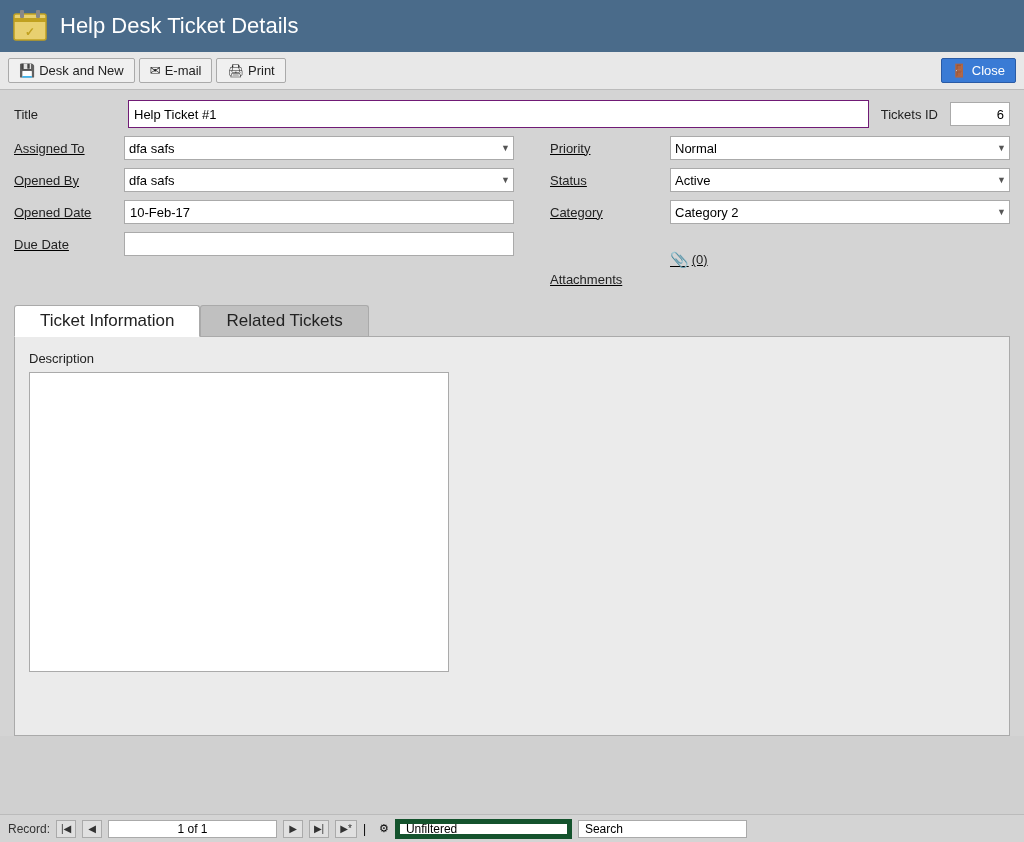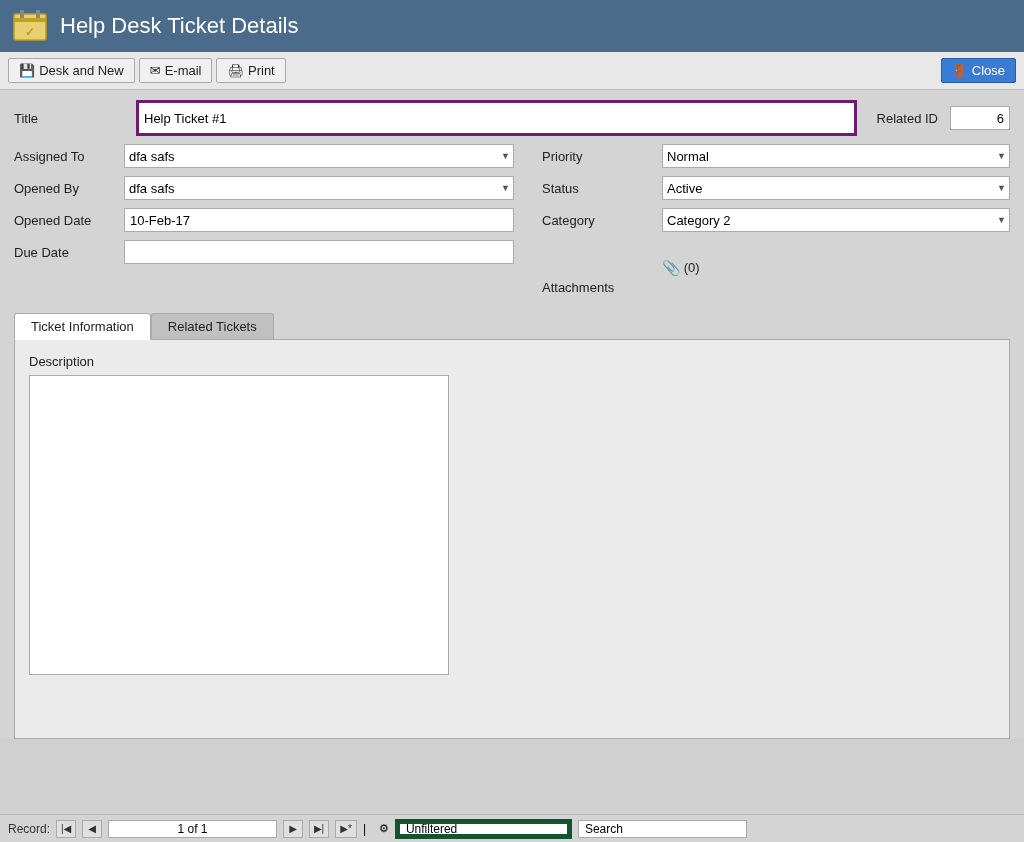--- a/index.html
+++ b/index.html
@@ -113,31 +113,32 @@
       font-size: 13px;
       height: 24px;
       text-align: right;
       width: 60px;
     }
 
     
     .title-row {
       display: flex;
       align-items: center;
-      gap: 12px;
+      gap: 4px;
       margin-bottom: 8px;
     }
     .title-label { width: 110px; color: #222; }
-    .title-input { flex: 1; border: 3px solid #701a75; background: white; padding: 3px 5px; font-size: 13px; height: 36px; }
+    .title-input { flex: 1; border: 1px solid #701a75; background: white; padding: 3px 5px; font-size: 13px; height: 28px; }
     .ticket-id-section { display: flex; align-items: center; gap: 6px; margin-left: 8px; }
 
     
     .fields-container {
       display: flex;
-      gap: 8px;
+      gap: 16px;
+      text-decoration: underline;
     }
     .fields-left {
       flex: 0 0 500px;
     }
     .fields-right {
       flex: 1;
       padding-left: 20px;
     }
     .field-row {
       display: flex;
@@ -158,26 +159,26 @@
     .tabs-container {
       background: #d4d4d4;
       padding: 0 14px;
     }
     .tabs-header {
       display: flex;
       gap: 0;
       border-bottom: none;
     }
     .tab {
-      padding: 5px 16px;
+      padding: 5px 25px;
       border: 1px solid #aaa;
       border-bottom: none;
       background: #c0c0c0;
       cursor: pointer;
-      font-size: 13px;
+      font-size: 17px;
       color: #222;
       border-radius: 3px 3px 0 0;
     }
     .tab.active {
       background: white;
       border-bottom: 1px solid white;
       margin-bottom: -1px;
       z-index: 1;
     }
     .tab-content {
@@ -346,21 +347,21 @@
     </button>
   </div>
 </div>
 
 <div class="form-area">
 
   <div class="title-row">
     <span class="title-label form-label">Title</span>
     <input class="title-input" type="text" value="Help Ticket #1" style="">
     <div class="ticket-id-section">
-      <span class="ticket-id-label form-label">Related ID</span>
+      <span class="ticket-id-label form-label">Tickets ID</span>
       <input class="ticket-id-value" type="text" readonly="" value="6" style="">
     </div>
   </div>
 
   <div class="fields-container">
 
     <div class="fields-left">
 
       <div class="field-row">
         <span class="field-label form-label">Assigned To</span>

